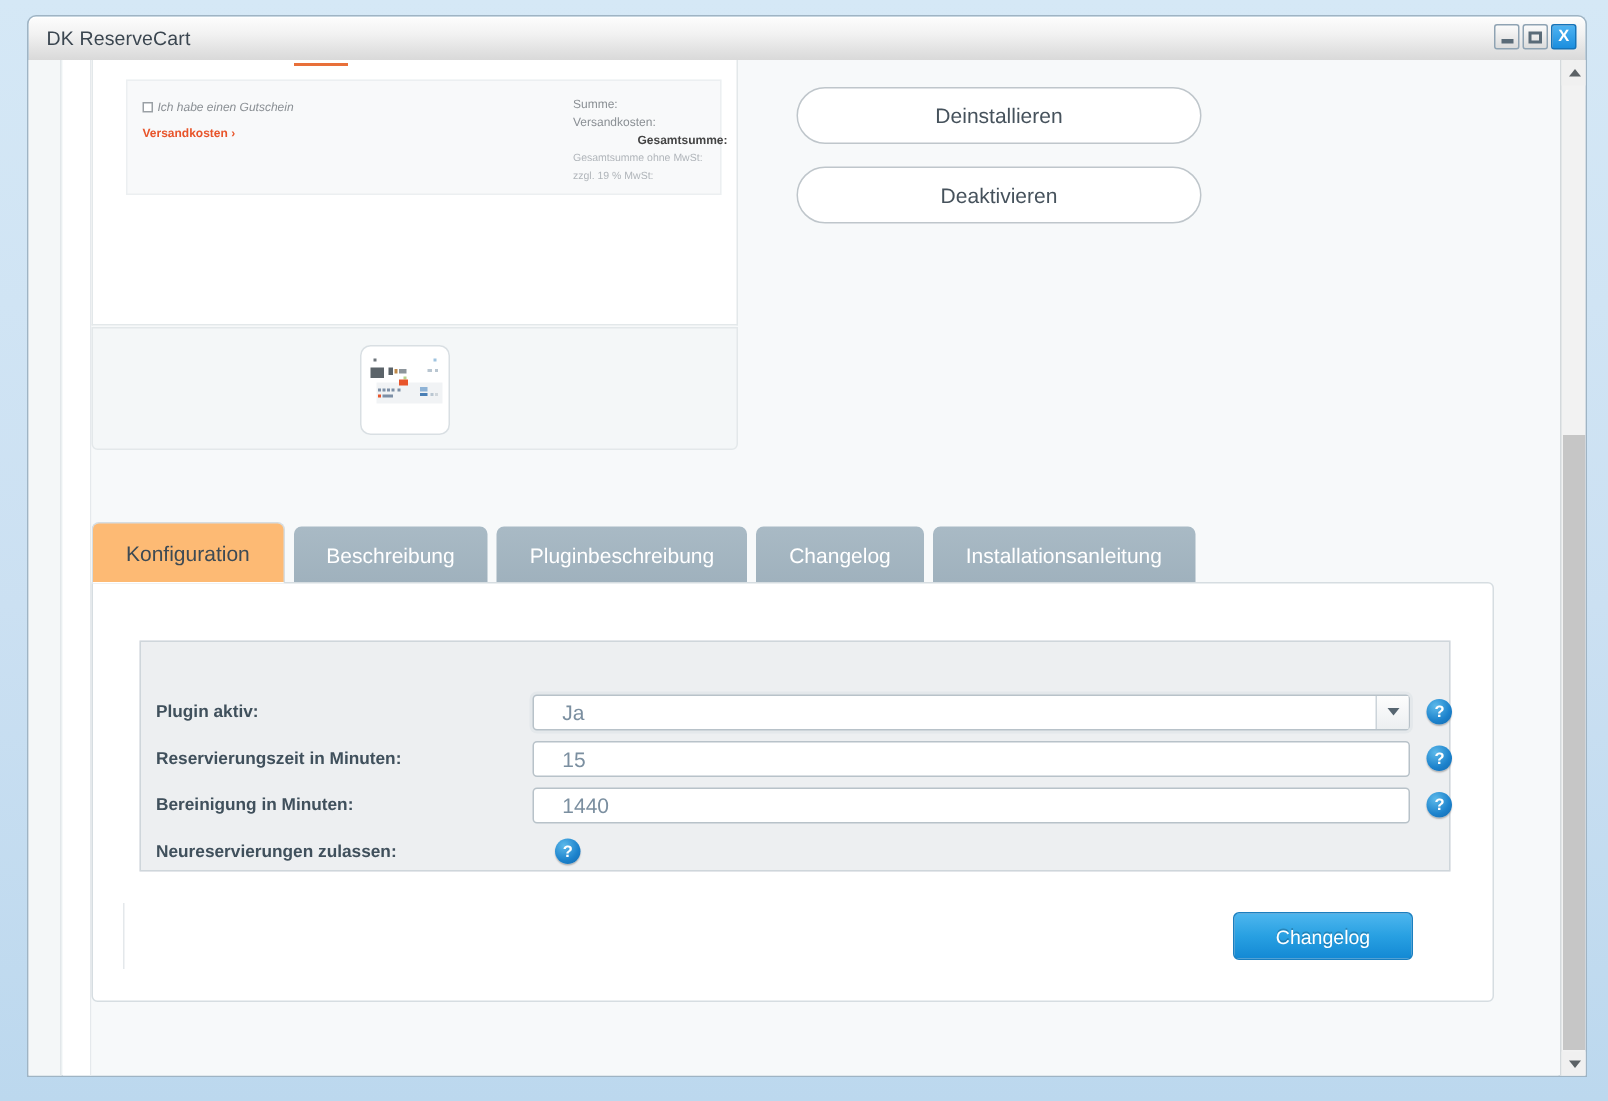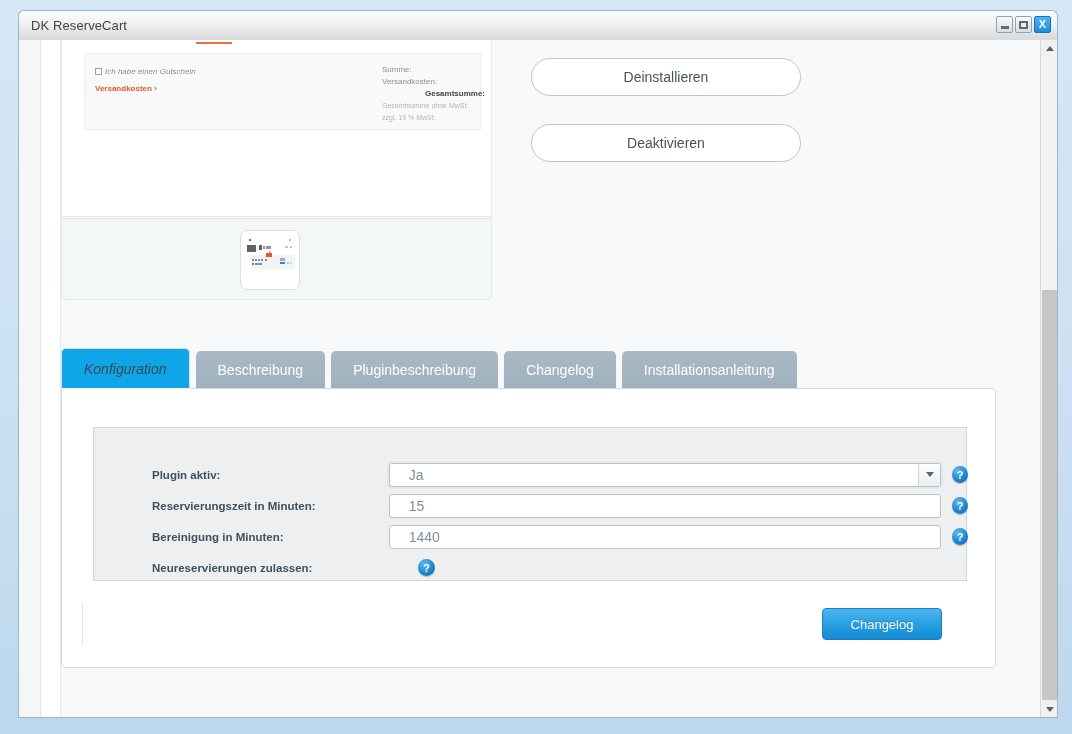--- a/index.html
+++ b/index.html
@@ -163,21 +163,21 @@
   
   #action-col { position: absolute; left: 470px; top: 18px; width: 270px; }
   .pill-btn {
     width: 270px; height: 38px;
     background: #ffffff;
     border: 1px solid #bfc6cb;
     border-radius: 19px;
     font-size: 14px;
     color: #46525c;
     display: flex; align-items: center; justify-content: center;
-    margin-bottom: 28px;
+    margin-bottom: 15px;
     cursor: pointer;
   }
 
   
   #tabstrip {
     position: absolute;
     left: 0px; top: 308px;
     width: 935px; height: 41px;
     display: flex;
     align-items: flex-end;
@@ -187,28 +187,27 @@
     padding: 0 22px;
     background: linear-gradient(180deg,#a9bac5,#9fb1bd);
     color: #ffffff;
     font-size: 14px;
     border-radius: 5px 5px 0 0;
     display: flex; align-items: center; justify-content: center;
     margin-right: 6px;
     cursor: pointer;
   }
   .mtab.active {
-    background: #0ea5e9;
+    background: #fdba74;
     color: #3d4a54;
     height: 41px;
     border: 1px solid #d6dde1;
     border-bottom: 1px solid #ffffff;
     position: relative;
     z-index: 3;
-    font-style: italic;
   }
 
   
   #tabpanel {
     position: absolute;
     left: 0px; top: 348px;
     width: 935px; height: 280px;
     background: #ffffff;
     border: 1px solid #d6dde1;
     border-radius: 0 4px 4px 4px;
@@ -242,21 +241,21 @@
     background: linear-gradient(180deg,#4fb4e8,#1e9ad6);
     color: #ffffff;
   }
   .stab.inactive {
     background: linear-gradient(180deg,#d6dadd,#b9bfc4);
     color: #ffffff;
     margin-left: 3px;
   }
 
   
-  #form-rows { position: absolute; left: 0; top: 31px; width: 874px; padding-left: 48px; }
+  #form-rows { position: absolute; left: 0; top: 31px; width: 874px; }
   .frow {
     position: relative;
     height: 31px;
     display: flex;
     align-items: center;
     margin-bottom: 0px;
   }
   .flabel {
     width: 265px;
     padding-left: 10px;

